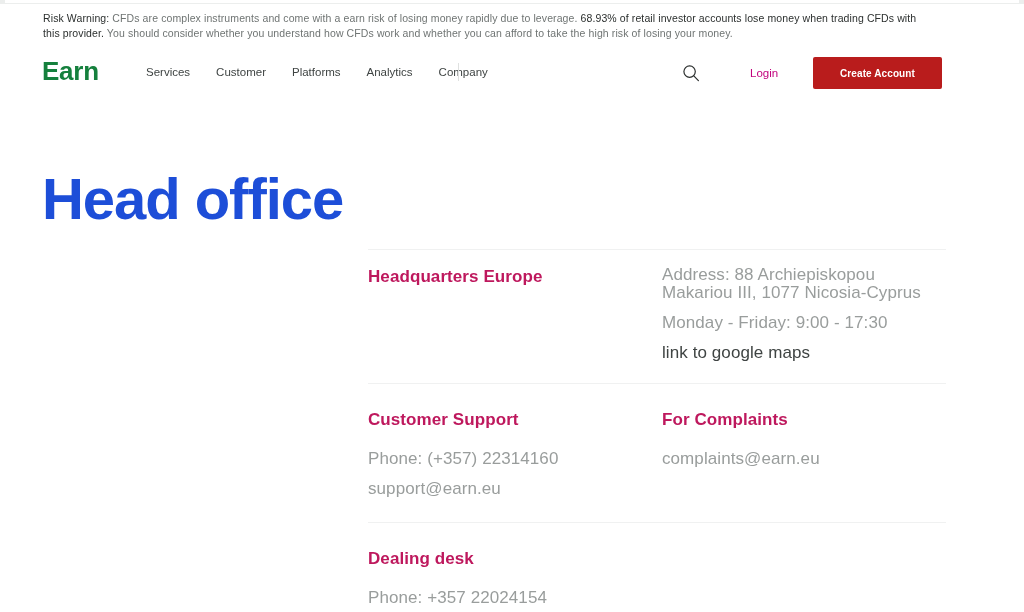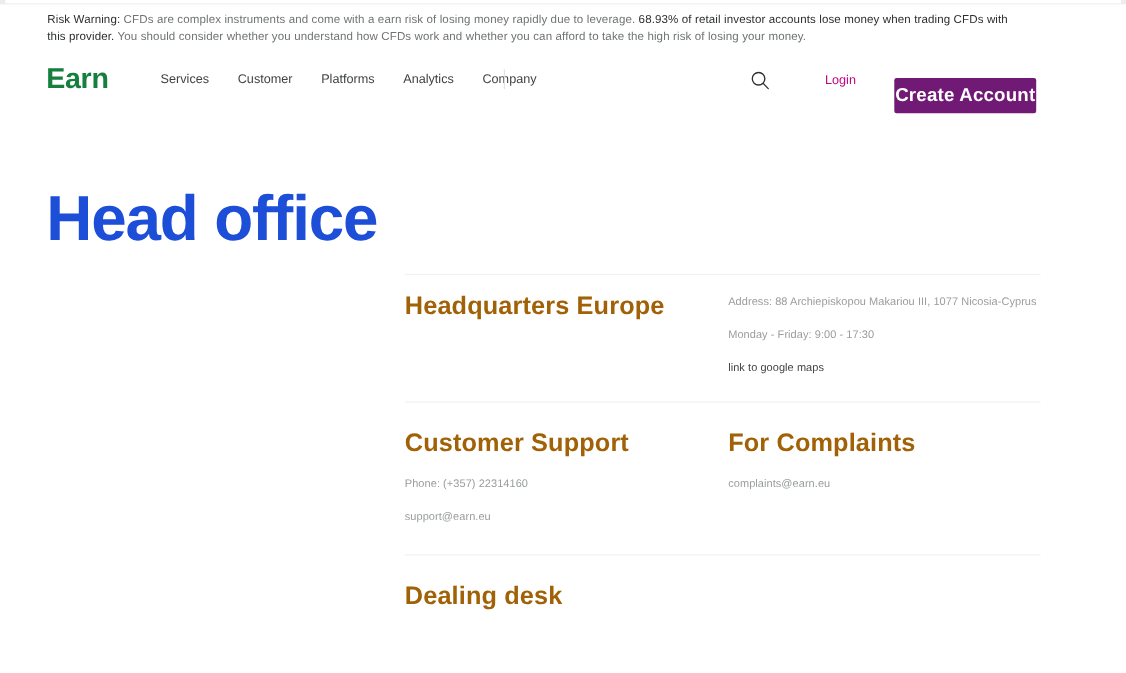--- a/index.html
+++ b/index.html
@@ -120,33 +120,32 @@
     cursor: pointer;
     line-height: 14px;
   }
 
   .create-account-btn {
     position: absolute;
     left: 813px;
     top: 57px;
     width: 129px;
     height: 32px;
-    background: #701a75;
+    background: #b91c1c;
     color: #ffffff;
     border: none;
     border-radius: 2px;
     font-family: "Liberation Sans", sans-serif;
-    font-size: 17px;
+    font-size: 10px;
     font-weight: 600;
     letter-spacing: 0.01em;
     cursor: pointer;
     display: flex;
     align-items: center;
     justify-content: center;
-    margin-top: 14px;
   }
 
   
   .page-title {
     position: absolute;
     left: 42px;
     top: 166px;
     font-size: 58px;
     font-weight: 700;
     color: #1d4ed8;
@@ -169,29 +168,29 @@
   }
 
   .row {
     display: flex;
     width: 578px;
   }
   .col-left  { width: 294px; padding-right: 12px; }
   .col-right { width: 284px; }
 
   .block-heading {
-    font-size: 23px;
+    font-size: 17px;
     font-weight: 700;
-    color: #a16207;
+    color: #be185d;
     line-height: 22px;
     letter-spacing: 0.005em;
   }
 
   .meta {
-    font-size: 10px;
+    font-size: 17px;
     color: #999d9c;
     line-height: 18px;
     letter-spacing: 0.005em;
   }
   .meta.link {
     color: #3f4443;
     cursor: pointer;
   }
 
   
@@ -269,20 +268,21 @@
         <div class="block-heading">For Complaints</div>
         <div class="meta mt-19">complaints@earn.eu</div>
       </div>
     </div>
 
     <div class="divider"></div>
 
     <div class="row pad-row3">
       <div class="col-left">
         <div class="block-heading">Dealing desk</div>
+        <div class="meta mt-19">Phone: +357 22024154</div>
 
       </div>
       <div class="col-right"></div>
     </div>
 
   </div>
 
 </div>
 
 </body></html>

